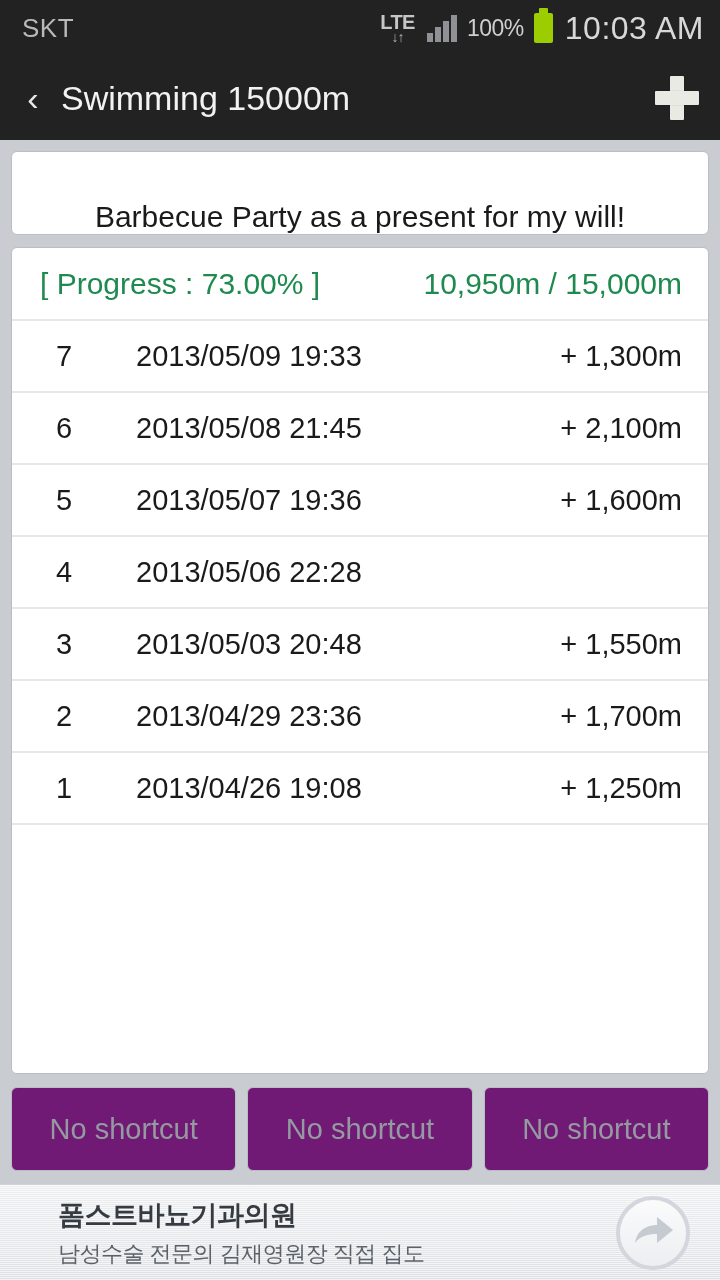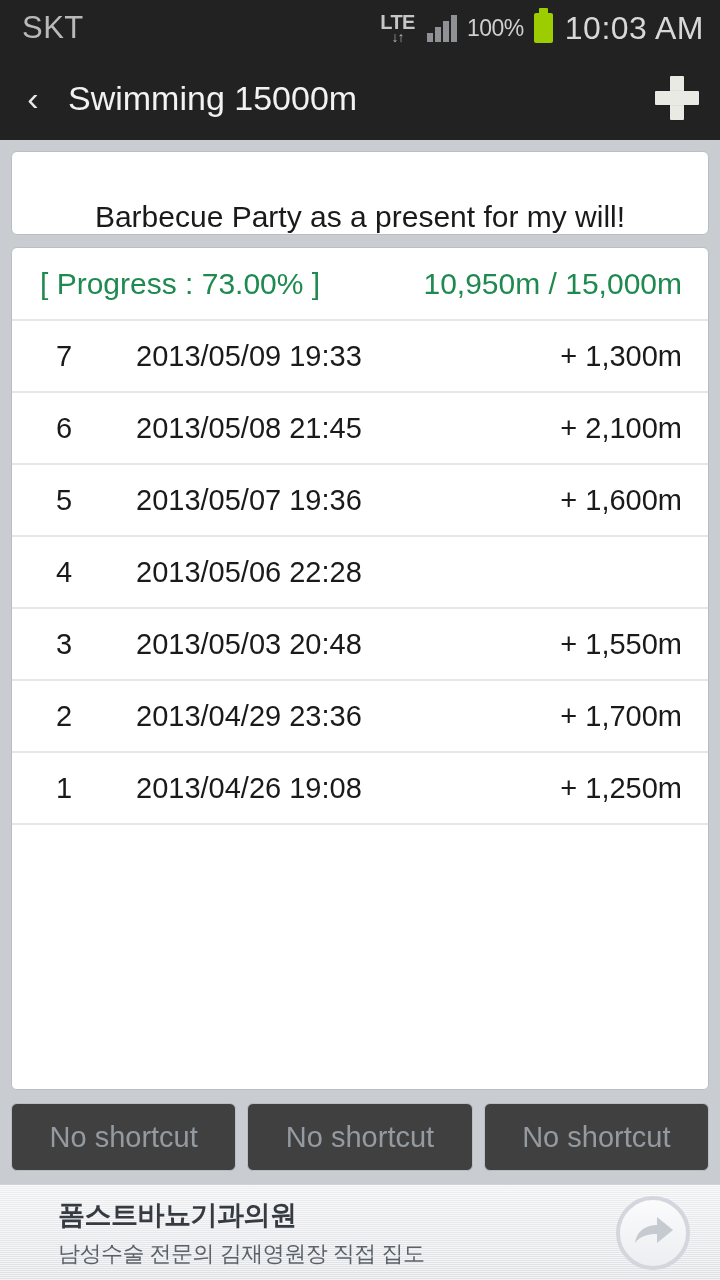--- a/index.html
+++ b/index.html
@@ -28,21 +28,21 @@
   .status-bar {
     height: 56px;
     background: #222222;
     display: flex;
     align-items: center;
     padding: 0 16px 0 22px;
     flex: 0 0 auto;
   }
   .carrier {
     color: #b9b9b9;
-    font-size: 31px;
+    font-size: 26px;
     letter-spacing: 0.5px;
   }
   .status-right {
     margin-left: auto;
     display: flex;
     align-items: center;
     gap: 10px;
   }
   .lte-block {
     display: flex;
@@ -123,21 +123,21 @@
     align-items: center;
     justify-content: center;
     color: #e8e8e8;
     font-size: 34px;
     line-height: 1;
     cursor: pointer;
   }
   .screen-title {
     color: #f2f2f2;
     font-size: 34px;
-    margin-left: 18px;
+    margin-left: 11px;
     white-space: nowrap;
   }
   .plus-btn {
     margin-left: auto;
     position: relative;
     width: 46px;
     height: 46px;
     cursor: pointer;
   }
   .plus-btn::before,
@@ -252,22 +252,22 @@
 
   
   .shortcut-bar {
     flex: 0 0 auto;
     display: flex;
     gap: 11px;
     padding: 13px 11px 13px 11px;
   }
   .shortcut-btn {
     flex: 1 1 0;
-    height: 68px;
-    background: #404040;
+    height: 84px;
+    background: #701a75;
     border: 1px solid #b9bec4;
     border-radius: 6px;
     display: flex;
     align-items: center;
     justify-content: center;
     font-size: 29px;
     color: #949aa0;
     cursor: pointer;
   }
 

